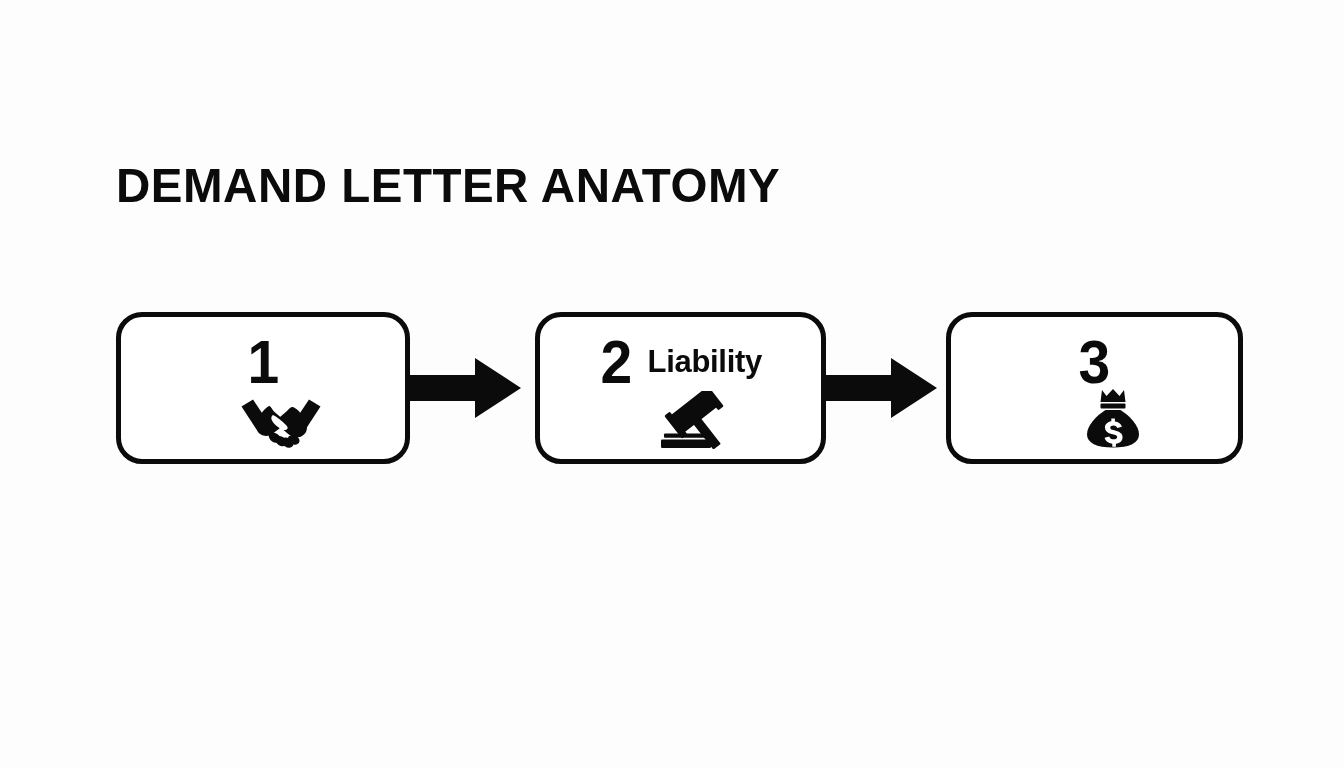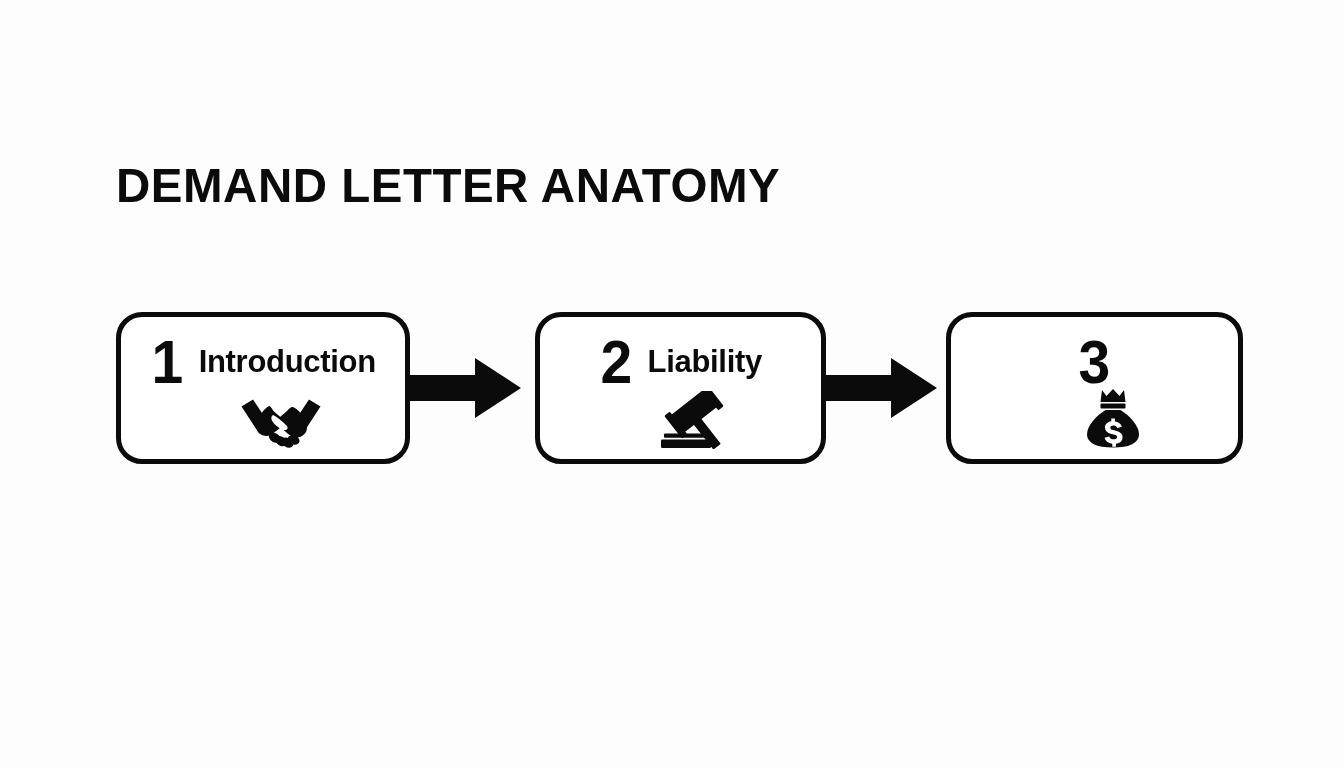--- a/index.html
+++ b/index.html
@@ -100,21 +100,20 @@
 </head>
 <body>
 
 <div id="canvas">
 
   <div class="title">DEMAND LETTER ANATOMY</div>
 
   <div class="step-box" id="step-1">
     <div class="step-row">
       <span class="step-num">1</span>
-      <span class="step-label">Introduction</span>
     </div>
     <div class="step-icon">
       <svg width="92" height="56" viewBox="0 0 92 56">
         <g fill="#0b0b0b">
 
           <path d="M6.5 13.5 L18 6.5 L33 29 L21.5 36.5 Z"></path>
           <circle cx="11.5" cy="29.5" r="2.6" fill="#ffffff"></circle>
 
           <path d="M85.5 13.5 L74 6.5 L59 29 L70.5 36.5 Z"></path>
           <circle cx="80" cy="29.5" r="2.6" fill="#ffffff"></circle>

